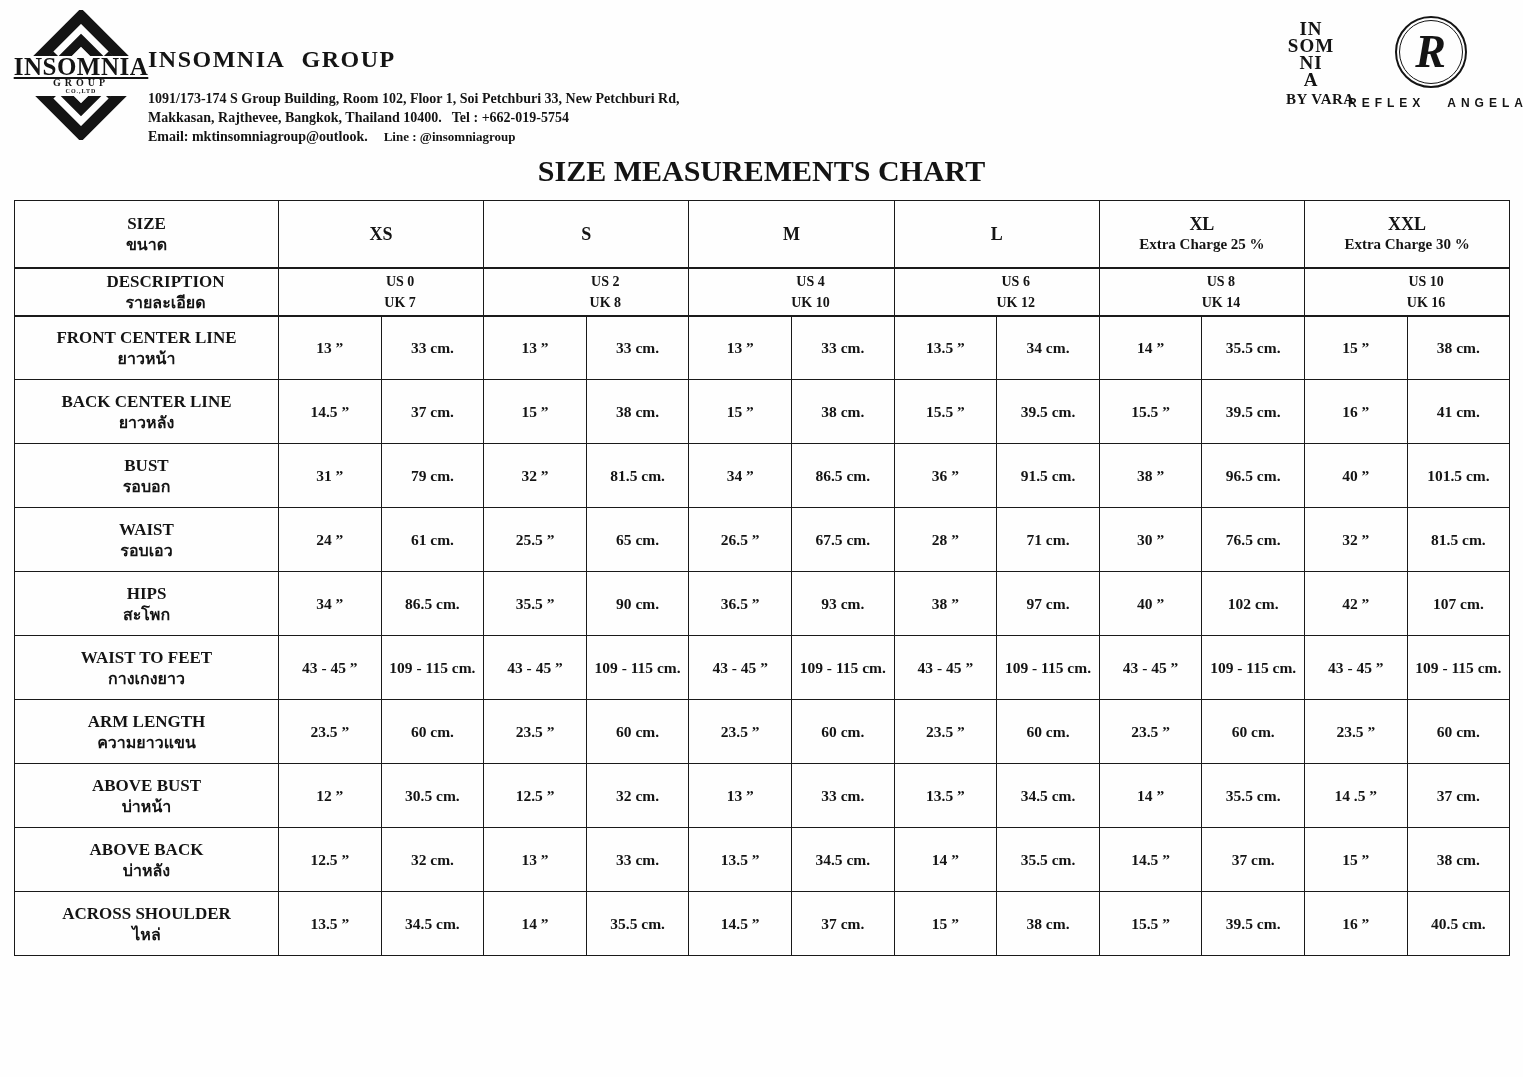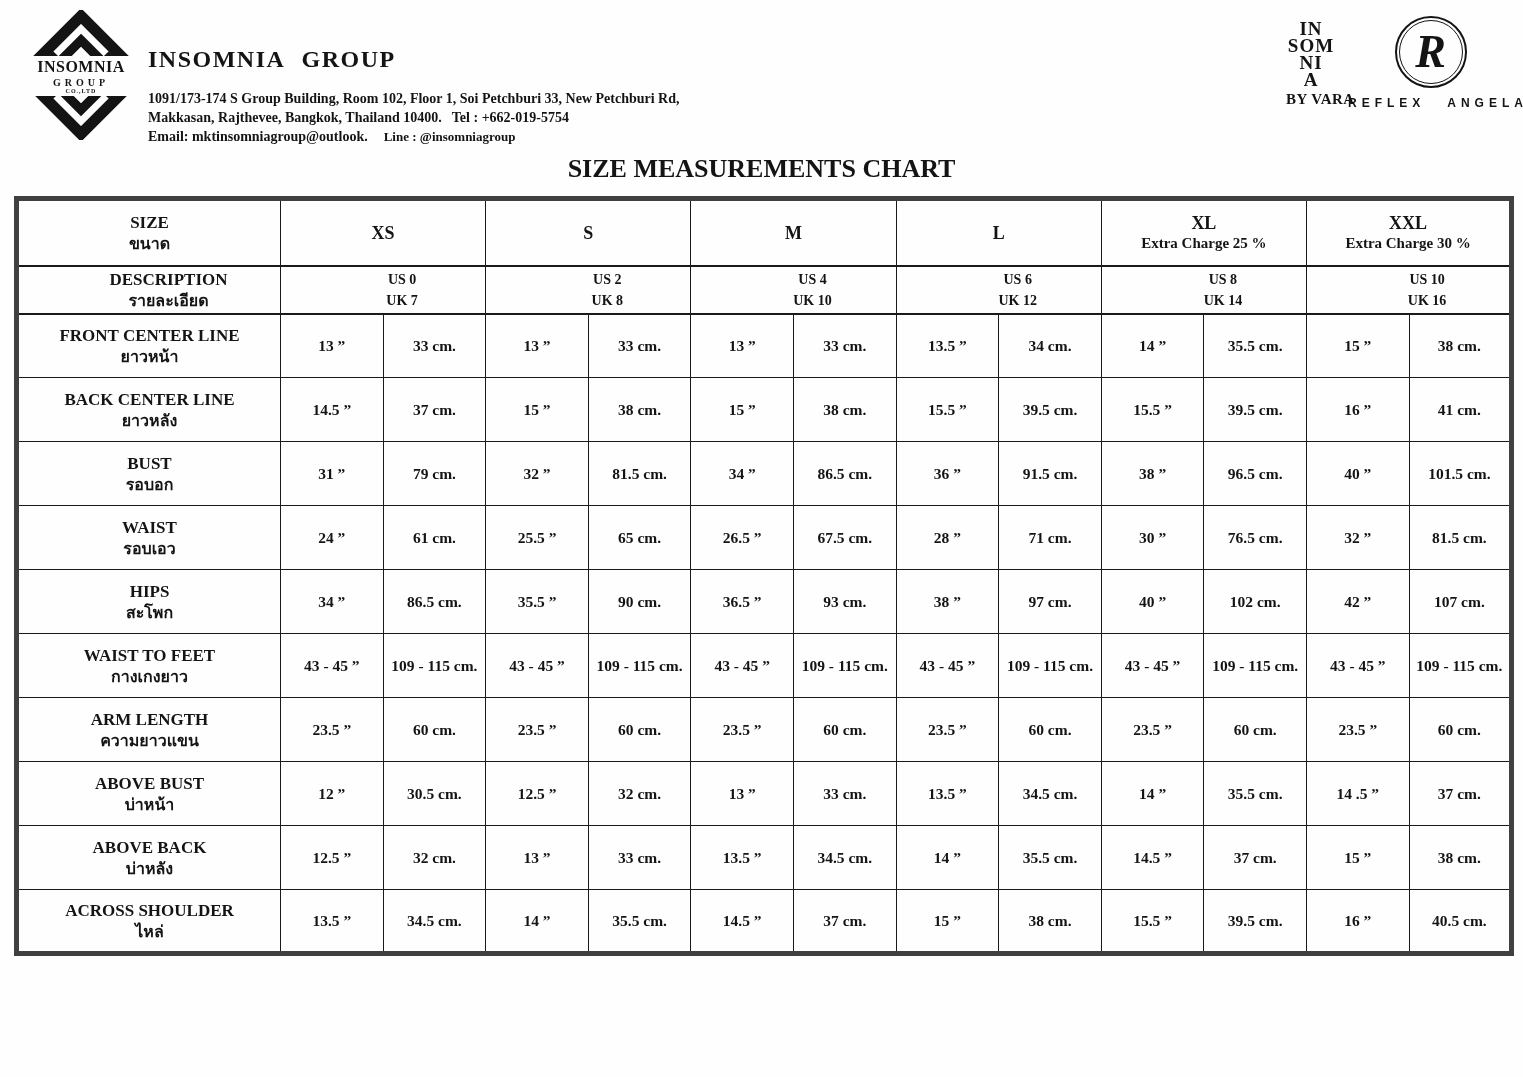--- a/index.html
+++ b/index.html
@@ -7,45 +7,45 @@
   body {
     width:1523px; height:1077px; background:#fefefe; color:#141414;
     font-family:"Liberation Serif","DejaVu Serif",serif; font-weight:bold;
     overflow:hidden;
   }
   
   .doc-header { position:relative; height:148px; }
   .logo-mark { position:absolute; left:16px; top:10px; width:130px; height:130px; }
   .logo-mark svg { position:absolute; left:0; top:0; }
   .logo-text-band { position:absolute; left:-6px; right:-6px; top:46px; background:#fefefe; text-align:center; padding:1px 0; }
-  .logo-word { font-size:16px; letter-spacing:0.5px; line-height:20px; white-space:nowrap; }
+  .logo-word { font-size:25px; letter-spacing:0.5px; line-height:20px; white-space:nowrap;text-decoration:underline; }
   .logo-group { font-size:10px; letter-spacing:4px; line-height:11px; }
   .logo-coltd { font-size:6px; letter-spacing:1px; line-height:7px; }
   .company-block { position:absolute; left:148px; top:46px; }
   .company-name { font-size:24px; letter-spacing:1.5px; word-spacing:10px; margin-bottom:16px; }
   .addr-line { font-size:14px; line-height:19px; white-space:nowrap; }
   .tel-label { margin-left:10px; }
   .line-word { font-size:13px; margin-left:8px; }
   .brand-byvara { position:absolute; left:1286px; top:20px; width:50px; text-align:center; }
   .byvara-stack div { font-size:19px; line-height:17px; letter-spacing:1px; }
   .byvara-tag { font-size:15px; margin-top:3px; letter-spacing:0.5px; white-space:nowrap; }
   .brand-reflex { position:absolute; left:1348px; top:16px; width:165px; text-align:center; }
   .reflex-circle { width:72px; height:72px; margin:0 auto; border:2px solid #141414; border-radius:50%; position:relative; }
   .reflex-circle::after { content:""; position:absolute; left:2px; top:2px; right:2px; bottom:2px; border:1px solid #141414; border-radius:50%; }
   .reflex-monogram { font-style:italic; font-size:46px; line-height:68px; display:block; }
   .reflex-name { margin-top:8px; font-family:"Liberation Sans","DejaVu Sans",sans-serif; font-size:12px; font-weight:bold; letter-spacing:5px; word-spacing:14px; white-space:nowrap; }
   
-  .doc-title { text-align:center; font-size:26px; margin:6px 0 12px 0; font-weight:bold; }
+  .doc-title { text-align:center; font-size:30px; margin:6px 0 12px 0; font-weight:bold; }
   
   table.size-table { border-collapse:collapse; margin-left:14px; width:1495px; table-layout:fixed; }
   .size-table th, .size-table td {
     border:1px solid #1a1a1a; padding:1px 2px; text-align:center; vertical-align:middle;
     font-weight:bold;
   }
-  .size-table { border:5px solid #404040; }
+  .size-table { border:1px solid #404040; }
   .size-row th { height:67px; border-bottom-width:2px; }
   .desc-row th { height:48px; border-bottom-width:2px;padding-left:40px; }
   .data-rows tr { height:64px;margin-top:12px; }
   .label-cell .en { font-size:17px; line-height:21px; }
   .label-cell .thai { font-size:16px; line-height:21px; font-family:"Liberation Serif","DejaVu Sans",serif; }
   .size-label { font-size:18px; line-height:22px; }
   .surcharge { font-size:15px; line-height:19px; }
   .us-size, .uk-size { font-size:14px; line-height:21px; }
   td.val { font-size:15.5px; }
 </style>

